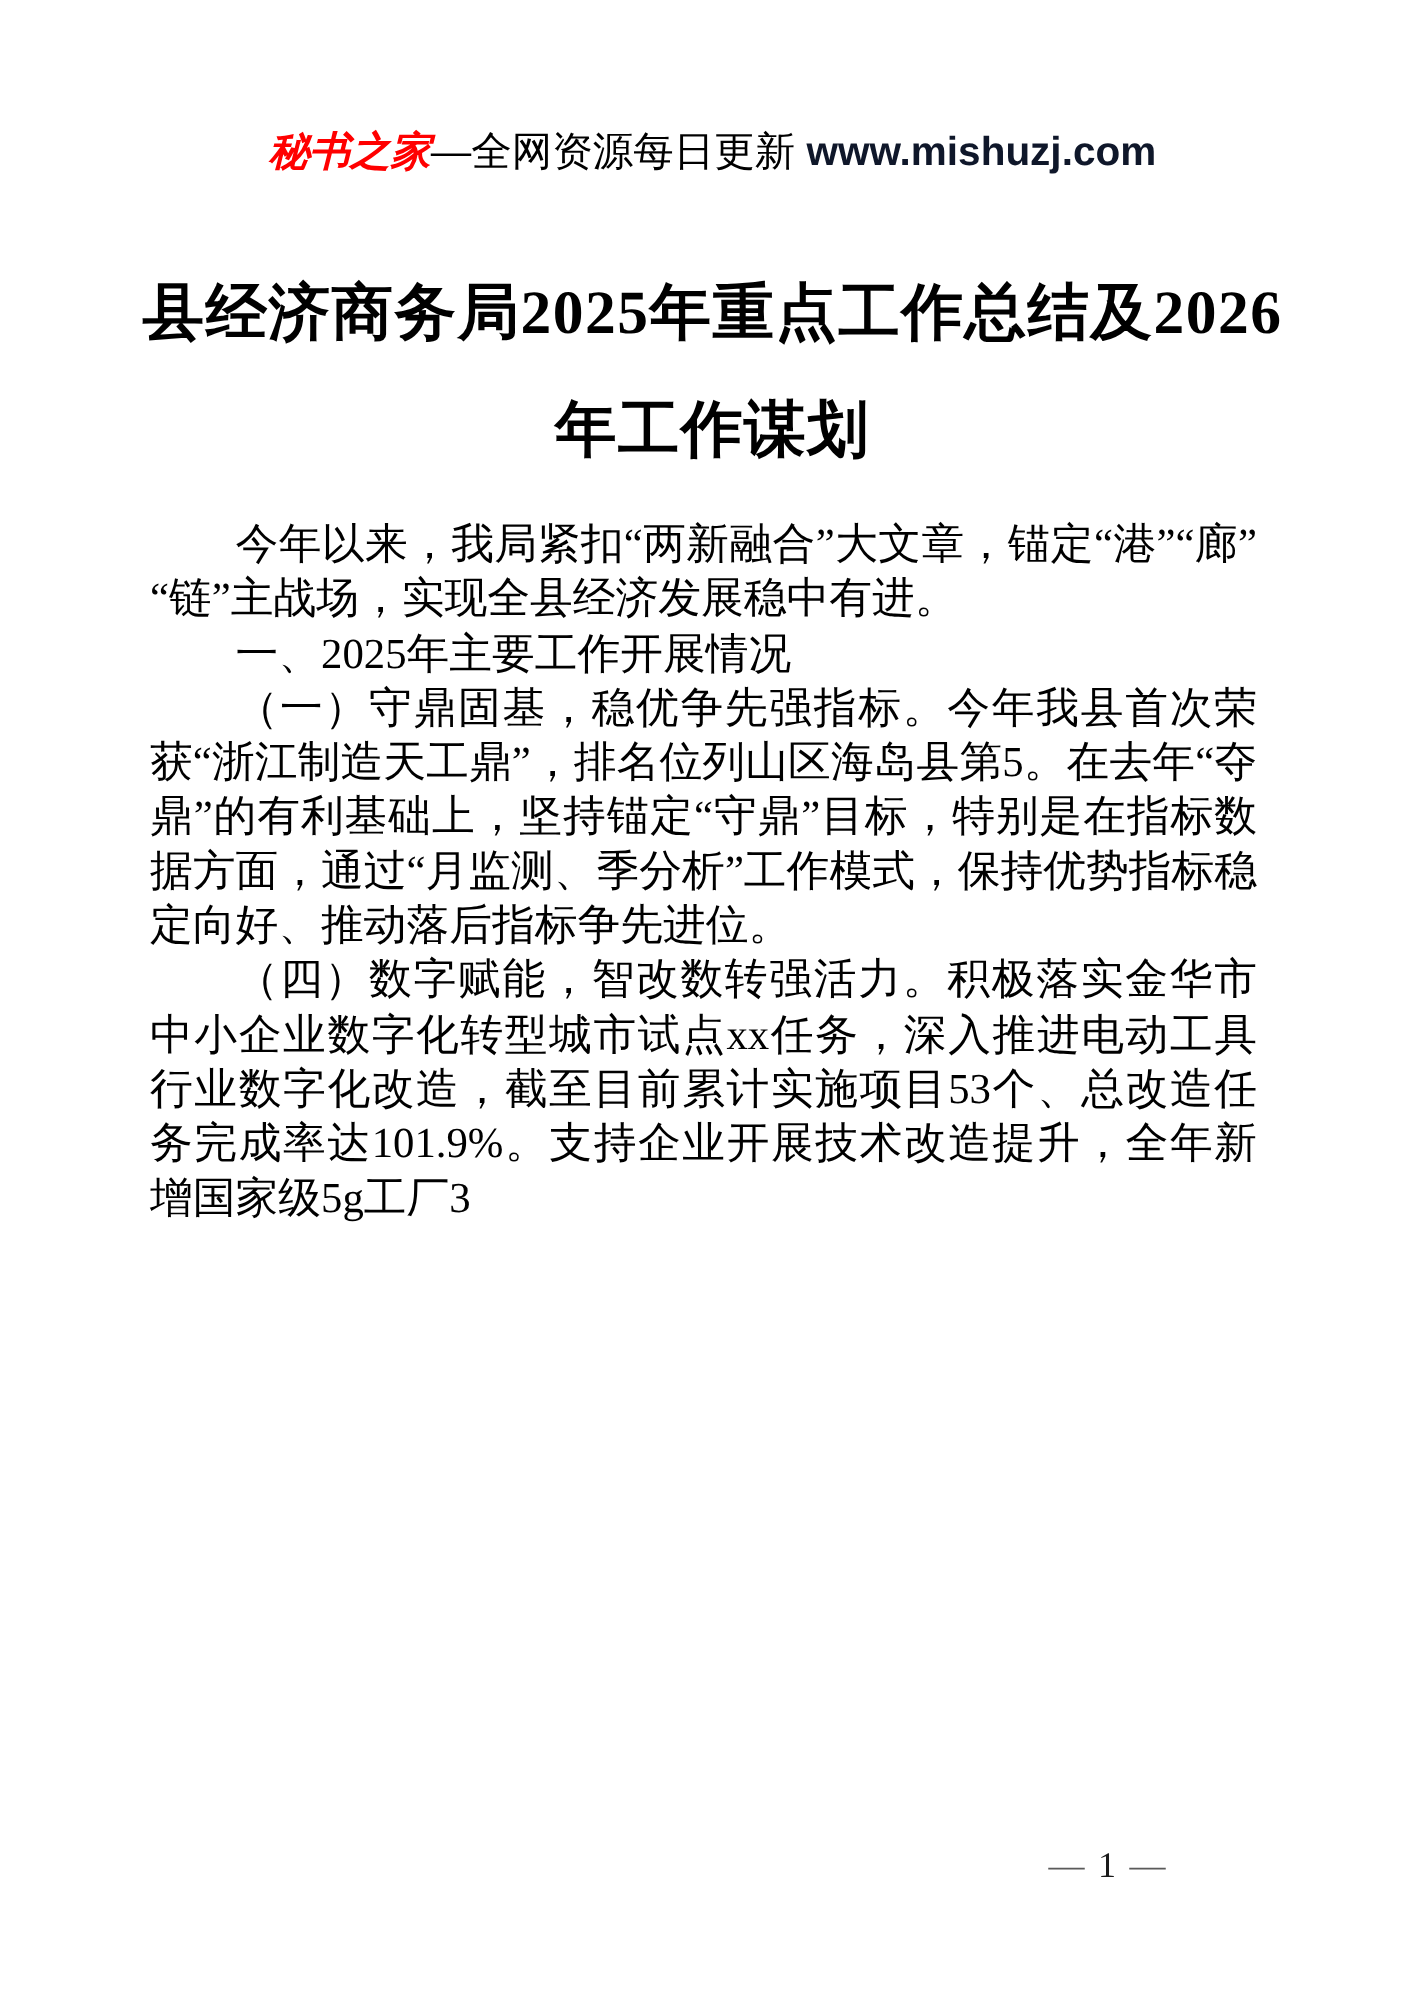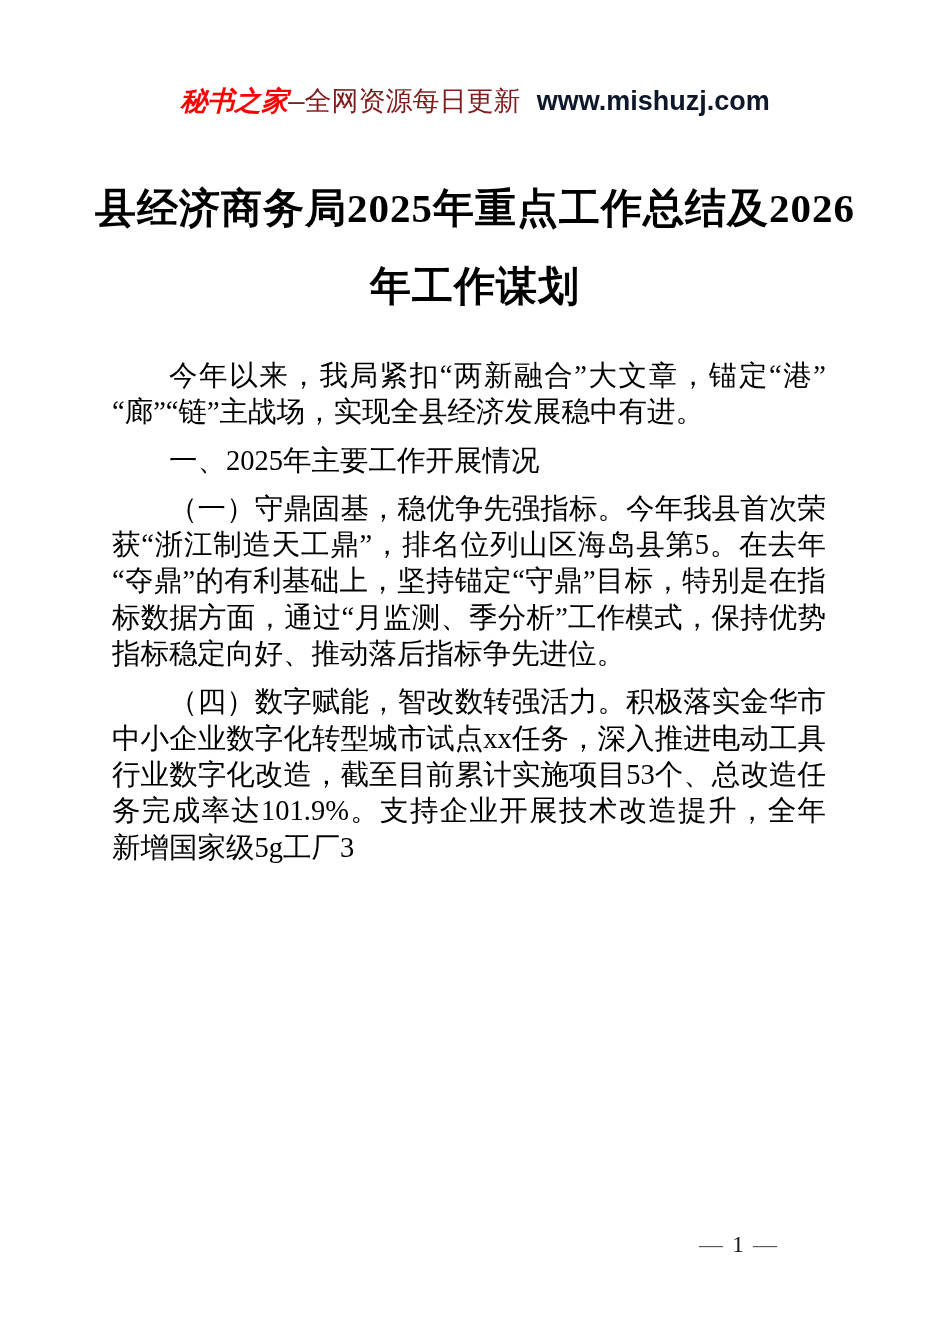--- a/index.html
+++ b/index.html
@@ -27,22 +27,21 @@
     font-size: 27px;
     line-height: 34px;
     white-space: nowrap;
   }
   .site-name {
     color: #ff0000;
     font-weight: bold;
     font-style: italic;
   }
   .tagline {
-    color: #7f1d1d;
-    font-family: Liberation Mono, monospace;
+    color: #000000;
   }
   .site-url {
     color: #0f172a;
     font-weight: bold;
   }
   .doc-title {
     position: absolute;
     top: 183px;
     left: 60px;
     right: 60px;
@@ -58,21 +57,21 @@
   .doc-body {
     position: absolute;
     top: 346px;
     left: 100px;
     width: 738px;
     font-size: 28.5px;
     line-height: 36.3px;
     text-align: justify;
   }
   .doc-body p {
-    margin: 12px;
+    margin: 0;
     padding: 0;
     text-indent: 2em;
   }
   .doc-footer {
     position: absolute;
     top: 1230px;
     left: 699px;
     font-size: 24px;
     line-height: 28px;
     white-space: nowrap;

